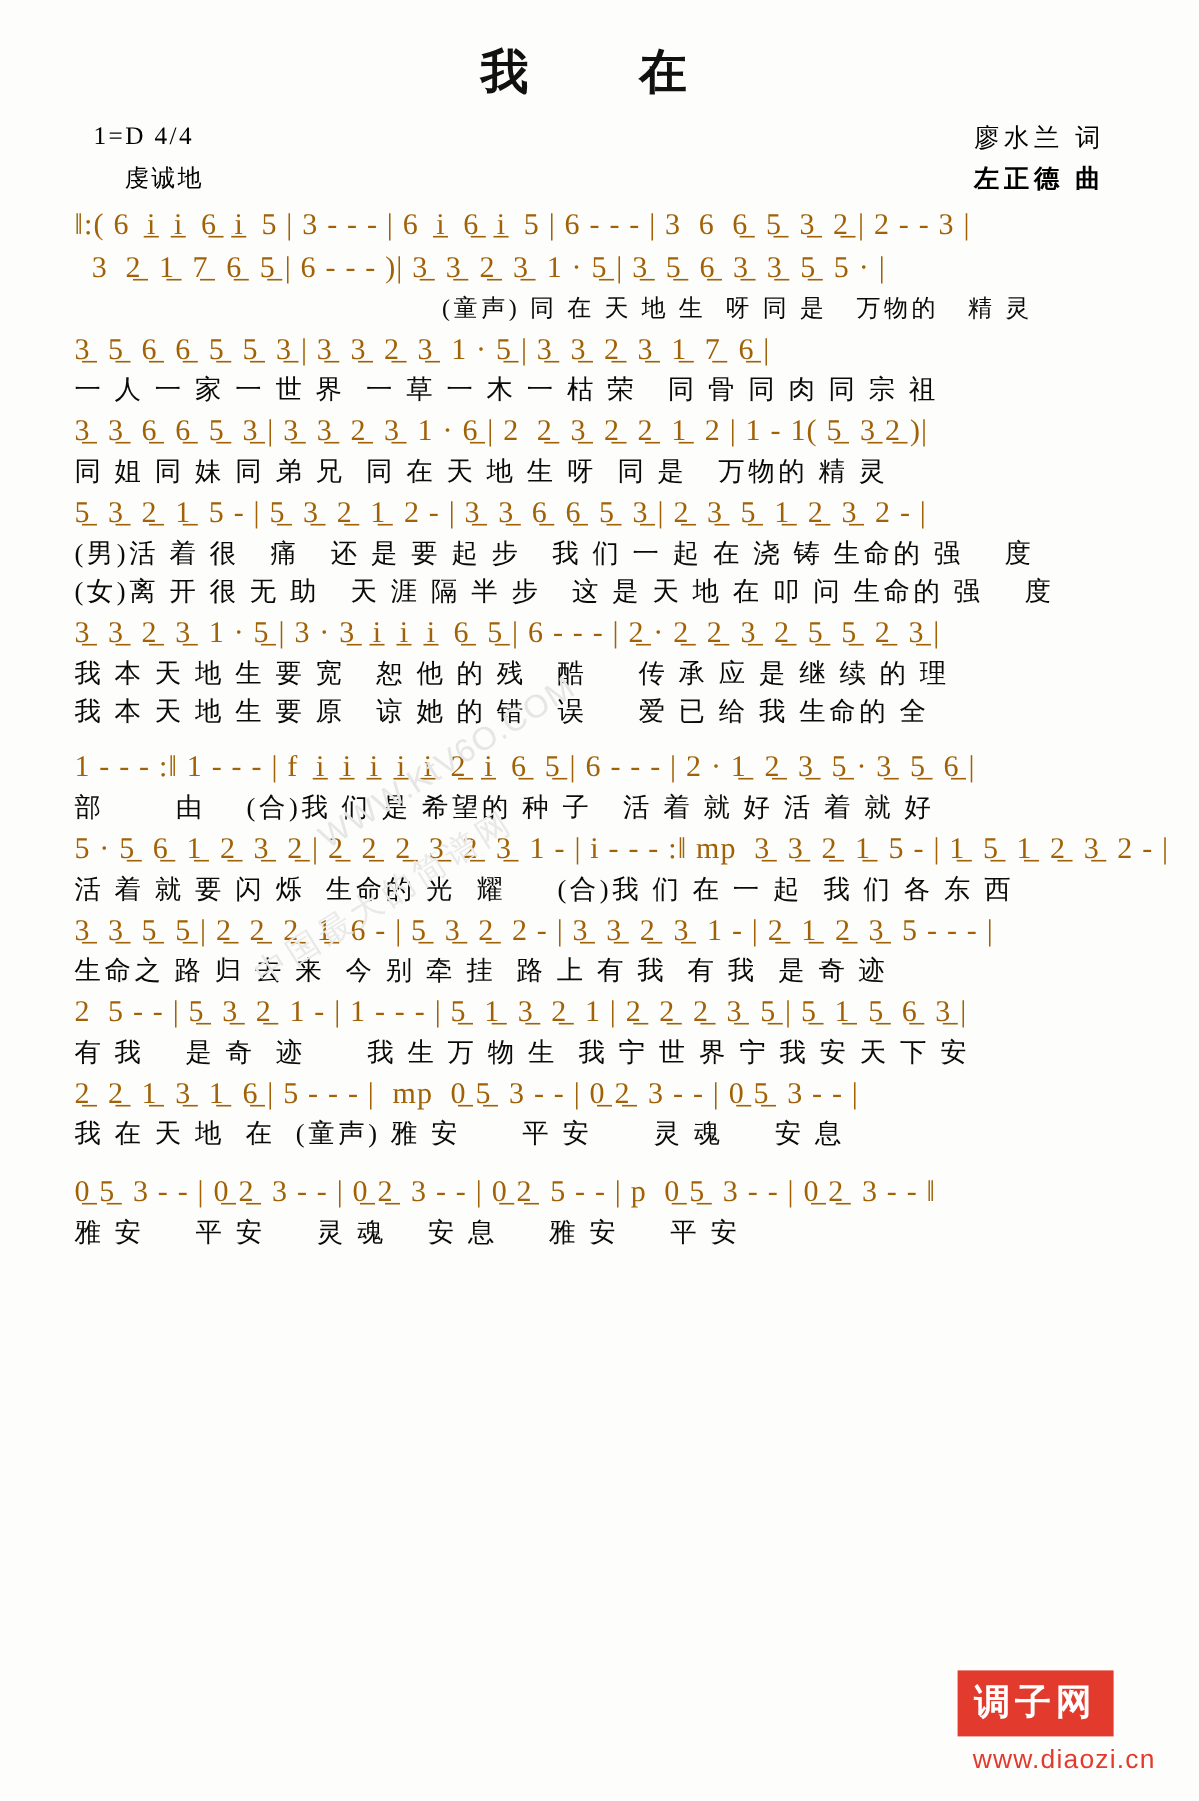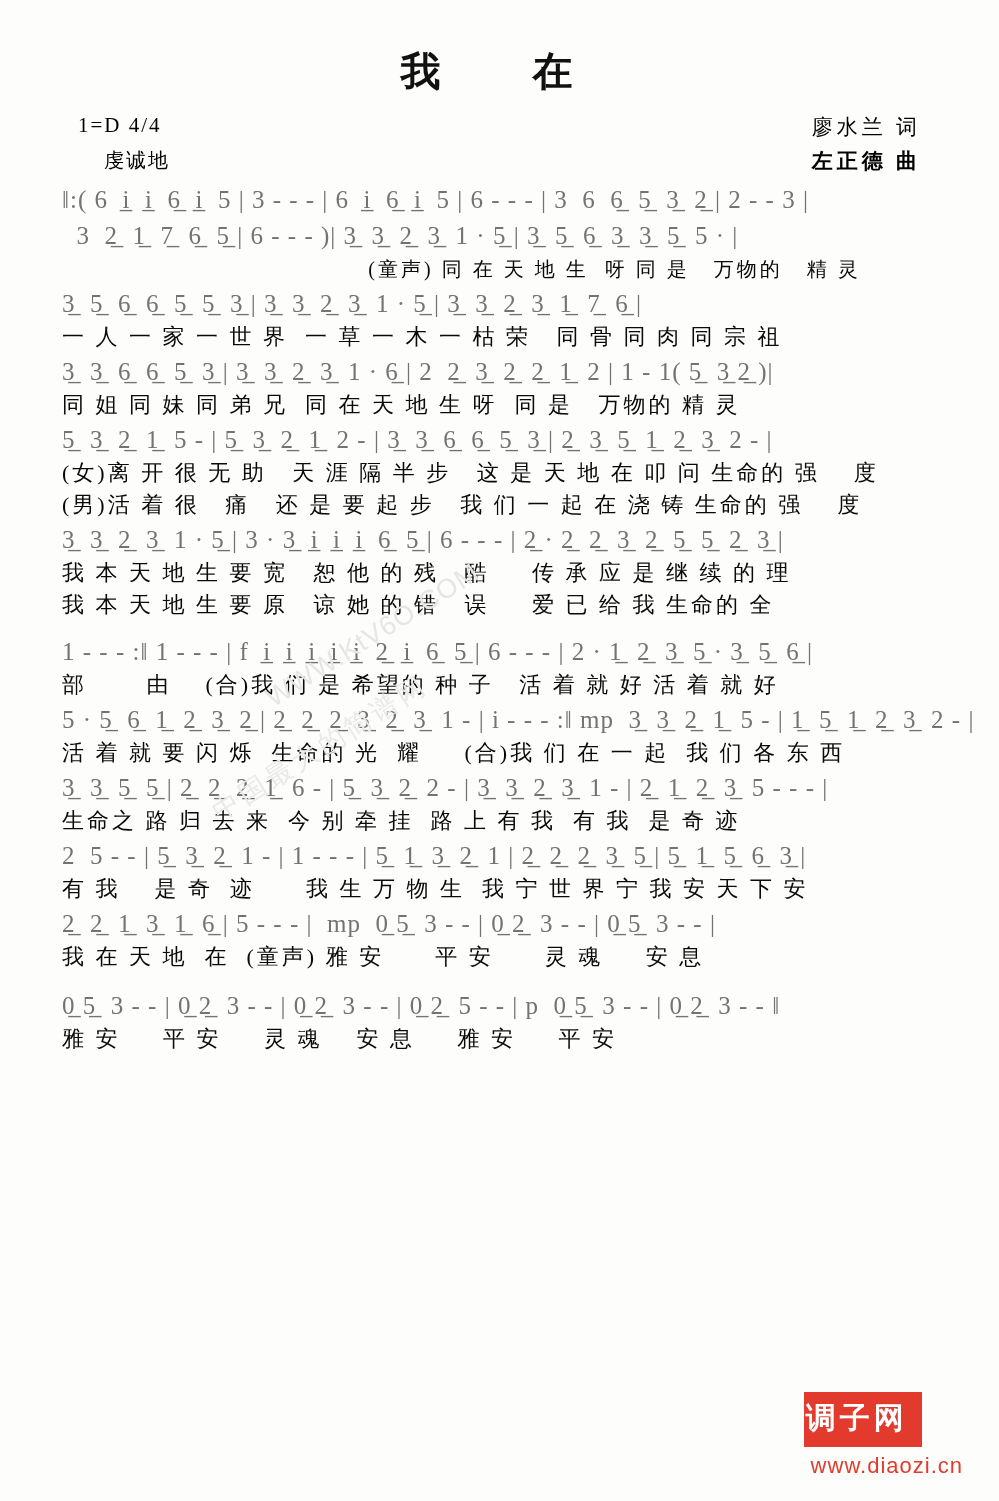--- a/index.html
+++ b/index.html
@@ -17,21 +17,21 @@
     background: #fdfdfb;
     overflow: hidden;
   }
   
   .title {
     text-align: center;
     font-family: "Liberation Serif", serif;
     font-size: 40px;
     font-weight: bold;
     letter-spacing: 26px;
-    margin-top: 44px;
+    margin-top: 32px;
     color: #111;
   }
   
   .meta {
     position: relative;
     height: 70px;
     margin-top: 14px;
   }
   .meta .key {
     position: absolute;
@@ -71,21 +71,21 @@
   .sysline {
     position: relative;
     margin-bottom: 2px;
   }
   .notes {
     font-family: "Liberation Serif", serif;
     font-size: 25px;
     letter-spacing: 1px;
     white-space: pre;
     line-height: 34px;
-    color: #737373;
+    color: #a16207;
   }
   .lyric {
     font-family: "Liberation Serif", serif;
     font-size: 22px;
     letter-spacing: 3px;
     white-space: pre;
     line-height: 32px;
     color: #0a0a0a;
   }
   .lyric.small { font-size: 20px; text-align: center; }
@@ -122,21 +122,21 @@
     right: 36px;
     bottom: 22px;
     text-align: center;
   }
   .footer-logo .cn {
     background: #e23b2e;
     color: #fff;
     font-family: "Liberation Sans", sans-serif;
     font-size: 30px;
     font-weight: bold;
-    padding: 6px 14px 8px 2px;
+    padding: 6px 14px 8px 14px;
     letter-spacing: 4px;
     display: inline-block;
   }
   .footer-logo .url {
     color: #e23b2e;
     font-family: "Liberation Sans", sans-serif;
     font-size: 22px;
     letter-spacing: 1px;
     margin-top: 6px;
     margin-left: 48px;
@@ -173,22 +173,22 @@
       <div class="lyric">一 人 一 家 一 世 界  一 草 一 木 一 枯 荣   同 骨 同 肉 同 宗 祖</div>
     </div>
 
     <div class="sysline">
       <div class="notes">3̲  3̲  6̲  6̲  5̲  3̲ | 3̲  3̲  2̲  3̲  1 · 6̲ | 2  2̲  3̲  2̲  2̲  1̲  2 | 1 - 1( 5̲  3̲ 2̲ )|</div>
       <div class="lyric">同 姐 同 妹 同 弟 兄  同 在 天 地 生 呀  同 是   万物的 精 灵</div>
     </div>
 
     <div class="sysline">
       <div class="notes">5̲  3̲  2̲  1̲  5 - | 5̲  3̲  2̲  1̲  2 - | 3̲  3̲  6̲  6̲  5̲  3̲ | 2̲  3̲  5̲  1̲  2̲  3̲  2 - |</div>
+      <div class="lyric">(男)活 着 很   痛   还 是 要 起 步   我 们 一 起 在 浇 铸 生命的 强    度</div>
       <div class="lyric">(女)离 开 很 无 助   天 涯 隔 半 步   这 是 天 地 在 叩 问 生命的 强    度</div>
-      <div class="lyric">(男)活 着 很   痛   还 是 要 起 步   我 们 一 起 在 浇 铸 生命的 强    度</div>
     </div>
 
     <div class="sysline">
       <div class="notes">3̲  3̲  2̲  3̲  1 · 5̲ | 3 · 3̲  i̲  i̲  i̲  6̲  5̲ | 6 - - - | 2̲ · 2̲  2̲  3̲  2̲  5̲  5̲  2̲  3̲ |</div>
       <div class="lyric">我 本 天 地 生 要 宽   恕 他 的 残   酷     传 承 应 是 继 续 的 理</div>
       <div class="lyric">我 本 天 地 生 要 原   谅 她 的 错   误     爱 已 给 我 生命的 全</div>
     </div>
 
     <div class="sysline" style="margin-top:14px;">
       <div class="notes">1 - - - :‖ 1 - - - | f  i̲  i̲  i̲  i̲  i̲  2̲  i̲  6̲  5̲ | 6 - - - | 2 · 1̲  2̲  3̲  5̲ · 3̲  5̲  6̲ |</div>

